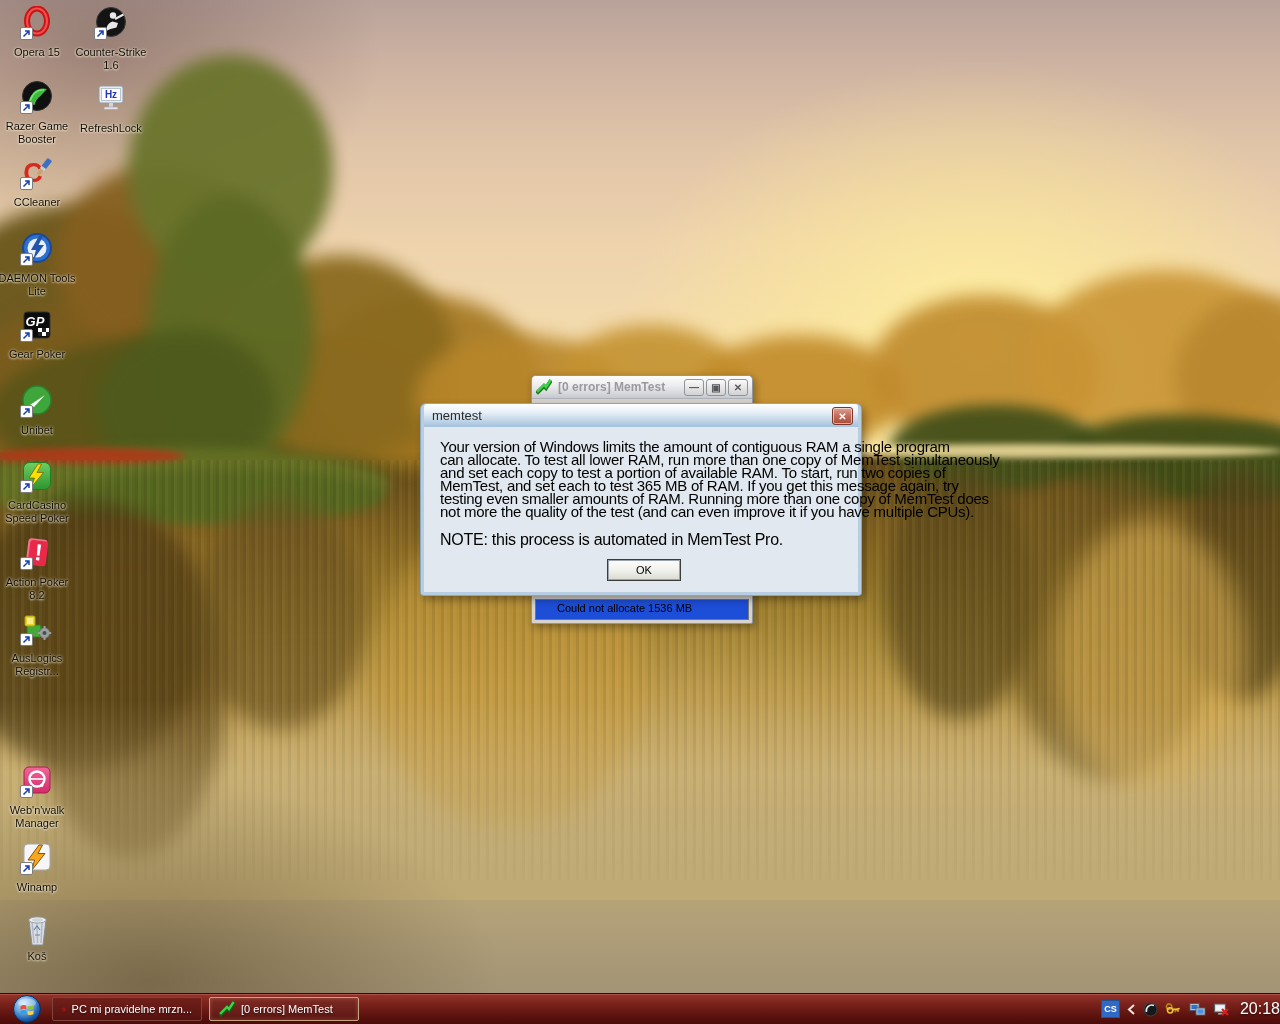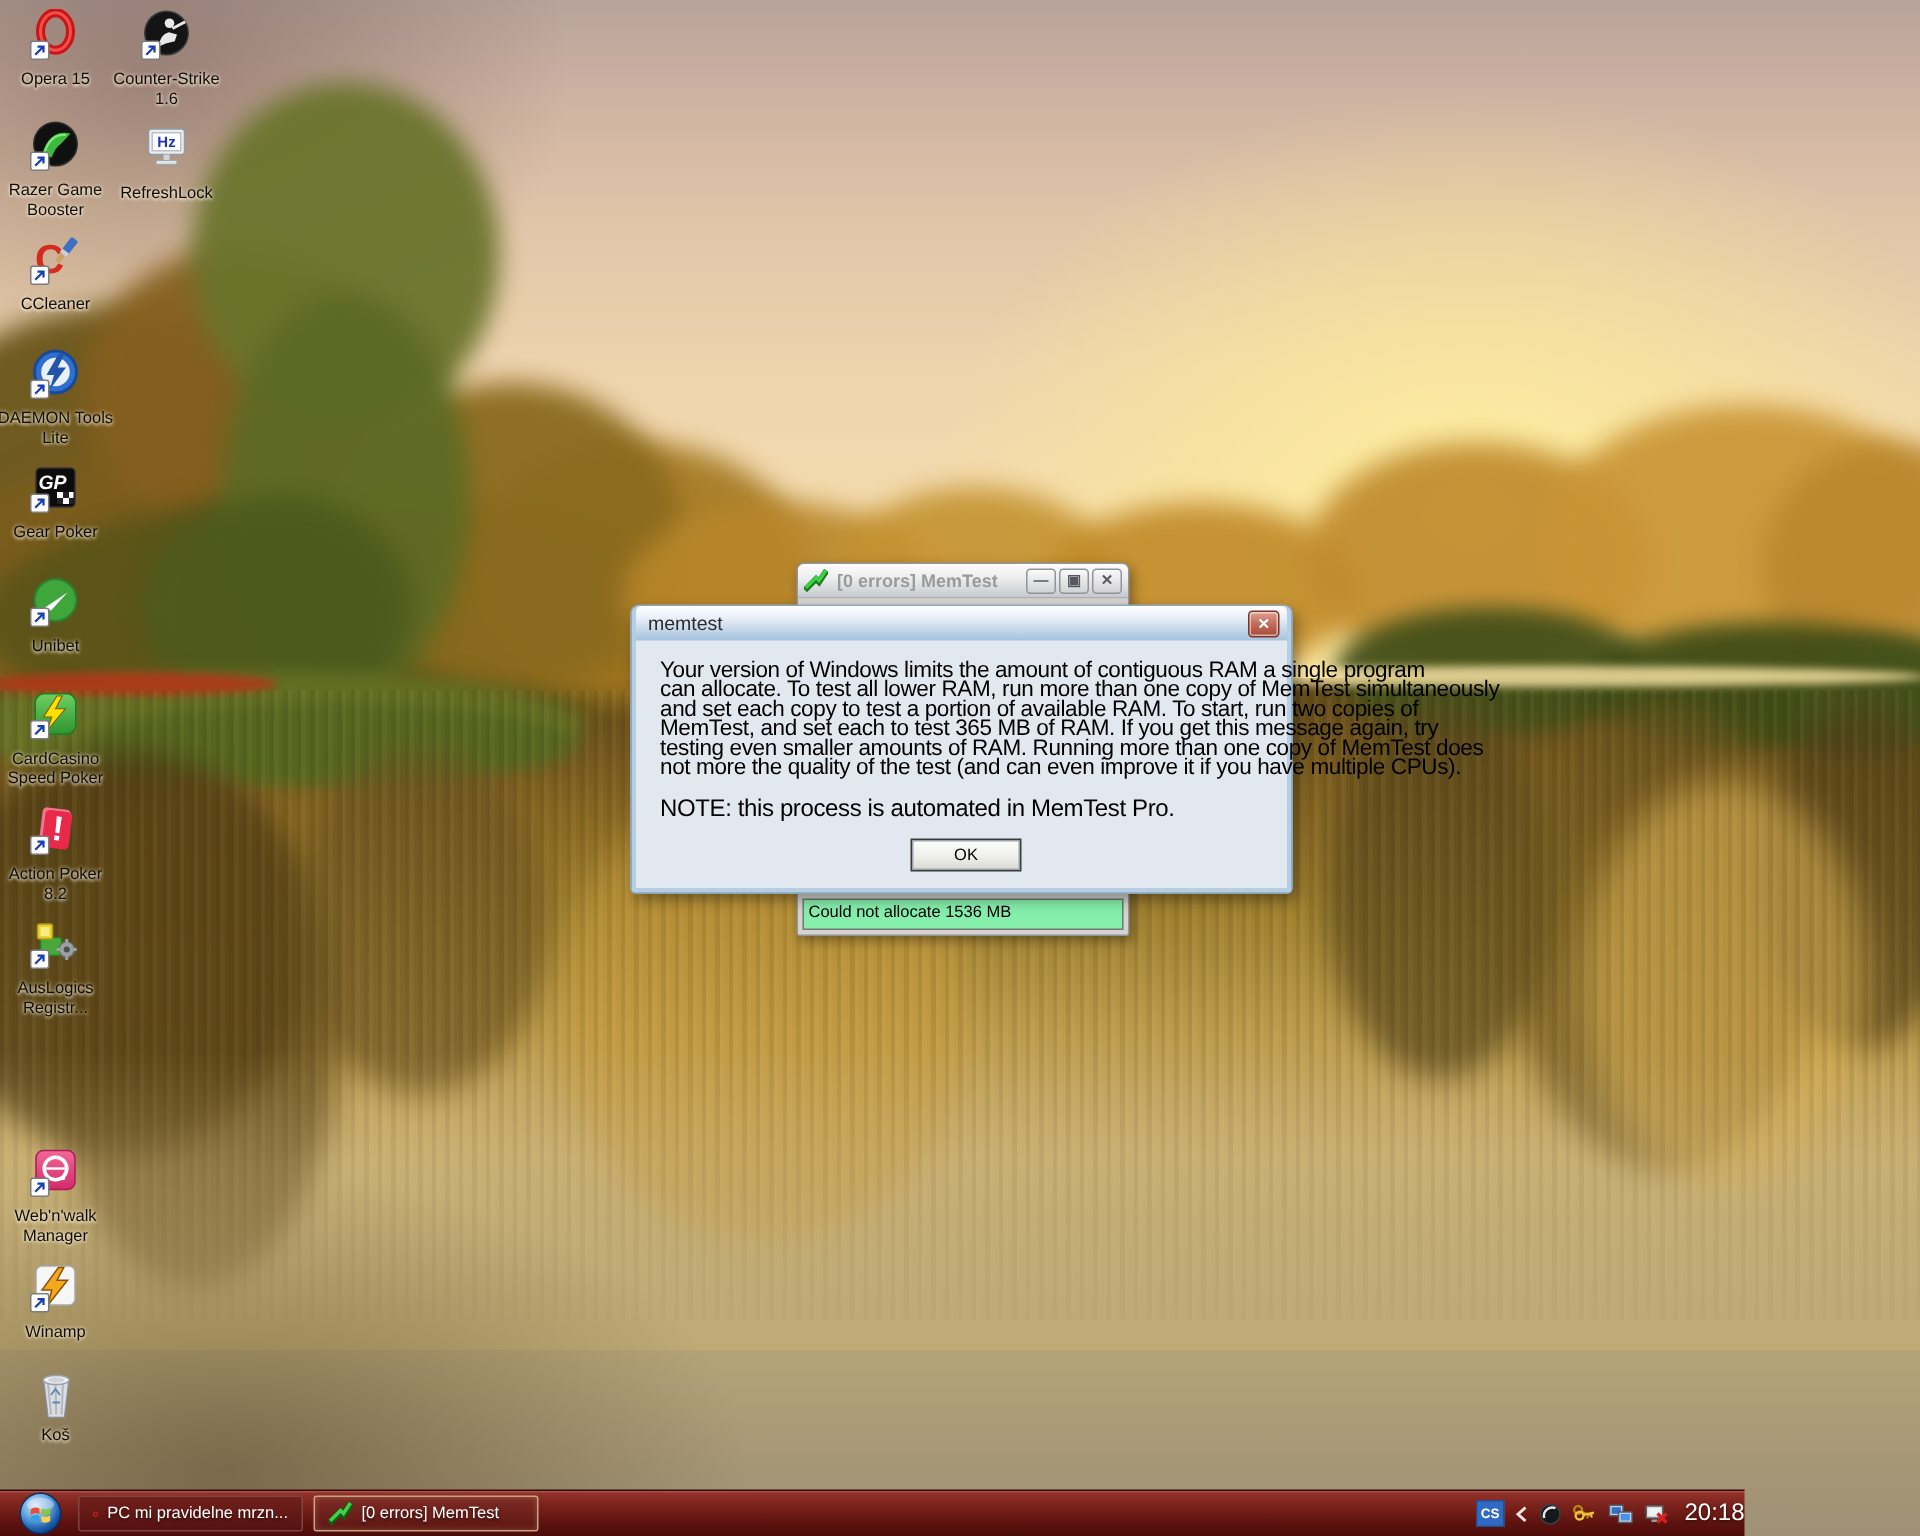--- a/index.html
+++ b/index.html
@@ -37,22 +37,22 @@
     background:#d6d3ce;border:1px solid #8f969e;border-radius:5px 5px 2px 2px;
     box-shadow:2px 3px 8px rgba(0,0,0,.35);}
   #mtw-title{position:relative;height:22px;border-radius:4px 4px 0 0;
     background:linear-gradient(180deg,#fdfdfd 0%,#ececee 45%,#d4d6da 80%,#c6c9cf 100%);
     border-bottom:1px solid #aeb2b8;display:flex;align-items:center;padding:0 4px;}
   #mtw-title .ttl{flex:1;font-size:12px;font-weight:bold;color:#9a9a9a;margin-left:6px;
     white-space:nowrap;overflow:hidden;}
   .mtwbtn{width:20px;height:17px;margin-left:2px;border:1px solid #8f9499;border-radius:3px;
     background:linear-gradient(180deg,#fafafa,#d2d2d4);display:flex;align-items:center;justify-content:center;
     font-size:10px;color:#55585c;font-weight:bold;box-sizing:border-box;}
-  #mtw-status{position:absolute;left:3px;right:3px;bottom:3px;height:19px;background:#86efac;
-    border:1px solid #777;font-size:11px;color:#000;line-height:17px;padding-left:3px;}
+  #mtw-status{position:absolute;left:3px;right:3px;bottom:3px;height:19px;background:#1d4ed8;
+    border:1px solid #777;font-size:11px;color:#000;line-height:17px;padding-left:21px;}
 
   
   #dialog{position:absolute;left:421px;top:404px;width:440px;height:191px;box-sizing:border-box;
     background:#e2e8ef;border:3px solid #b7cde2;border-top:none;border-radius:5px 5px 3px 3px;
     box-shadow:0 0 0 1px #8ba7bd,3px 4px 10px rgba(0,0,0,.4);}
   #dlg-title{position:relative;height:23px;border-radius:4px 4px 0 0;
     background:linear-gradient(180deg,#ffffff 0%,#e8f0f8 35%,#bed3e6 75%,#a3c2dd 100%);
     display:flex;align-items:center;}
   #dlg-title .ttl{font-size:13px;color:#2b2b2b;padding-left:8px;}
   #dlg-close{position:absolute;right:5px;top:3px;width:19px;height:16px;border-radius:3px;
@@ -61,21 +61,21 @@
     color:#fff;font-size:10px;font-weight:bold;display:flex;align-items:center;justify-content:center;}
   #dlg-body{position:absolute;left:16px;top:36px;font-size:15px;letter-spacing:-0.25px;
     line-height:13px;color:#000;white-space:nowrap;}
   #dlg-note{position:absolute;left:16px;top:127px;font-size:16px;letter-spacing:-0.25px;color:#000;white-space:nowrap;}
   #ok-button{position:absolute;left:183px;top:155px;width:74px;height:22px;box-sizing:border-box;
     background:linear-gradient(180deg,#fdfdfb 0%,#eeeee9 60%,#d9d9d1 100%);
     border:1px solid #3c3c3c;box-shadow:0 0 0 1px #9aa4ae inset;
     font-size:11px;color:#000;display:flex;align-items:center;justify-content:center;}
 
   
-  #taskbar{position:absolute;left:0;bottom:0;width:1163px;height:30px;
+  #taskbar{position:absolute;left:0;bottom:0;width:1280px;height:30px;
     background:linear-gradient(180deg,#93352c 0%,#7d231d 30%,#5e130f 70%,#4a0c09 100%);
     border-top:1px solid #320705;box-shadow:inset 0 1px 0 rgba(255,160,140,.25);
     display:flex;align-items:center;}
   #start-orb{width:30px;height:30px;margin-left:12px;margin-right:10px;display:flex;align-items:center;justify-content:center;}
   .tbtn{height:24px;margin-right:7px;display:flex;align-items:center;gap:6px;padding:0 9px;
     border-radius:2px;font-size:11px;color:#fff;white-space:nowrap;
     text-shadow:0 1px 2px rgba(0,0,0,.6);box-sizing:border-box;}
   #tbtn-opera{width:150px;background:linear-gradient(180deg,#71201b,#551210);border:1px solid #7e453c;}
   #tbtn-memtest{width:150px;background:linear-gradient(180deg,#7e2b24,#5d1613);border:1px solid #c8a47e;
     box-shadow:inset 0 0 4px rgba(255,220,180,.25);}

